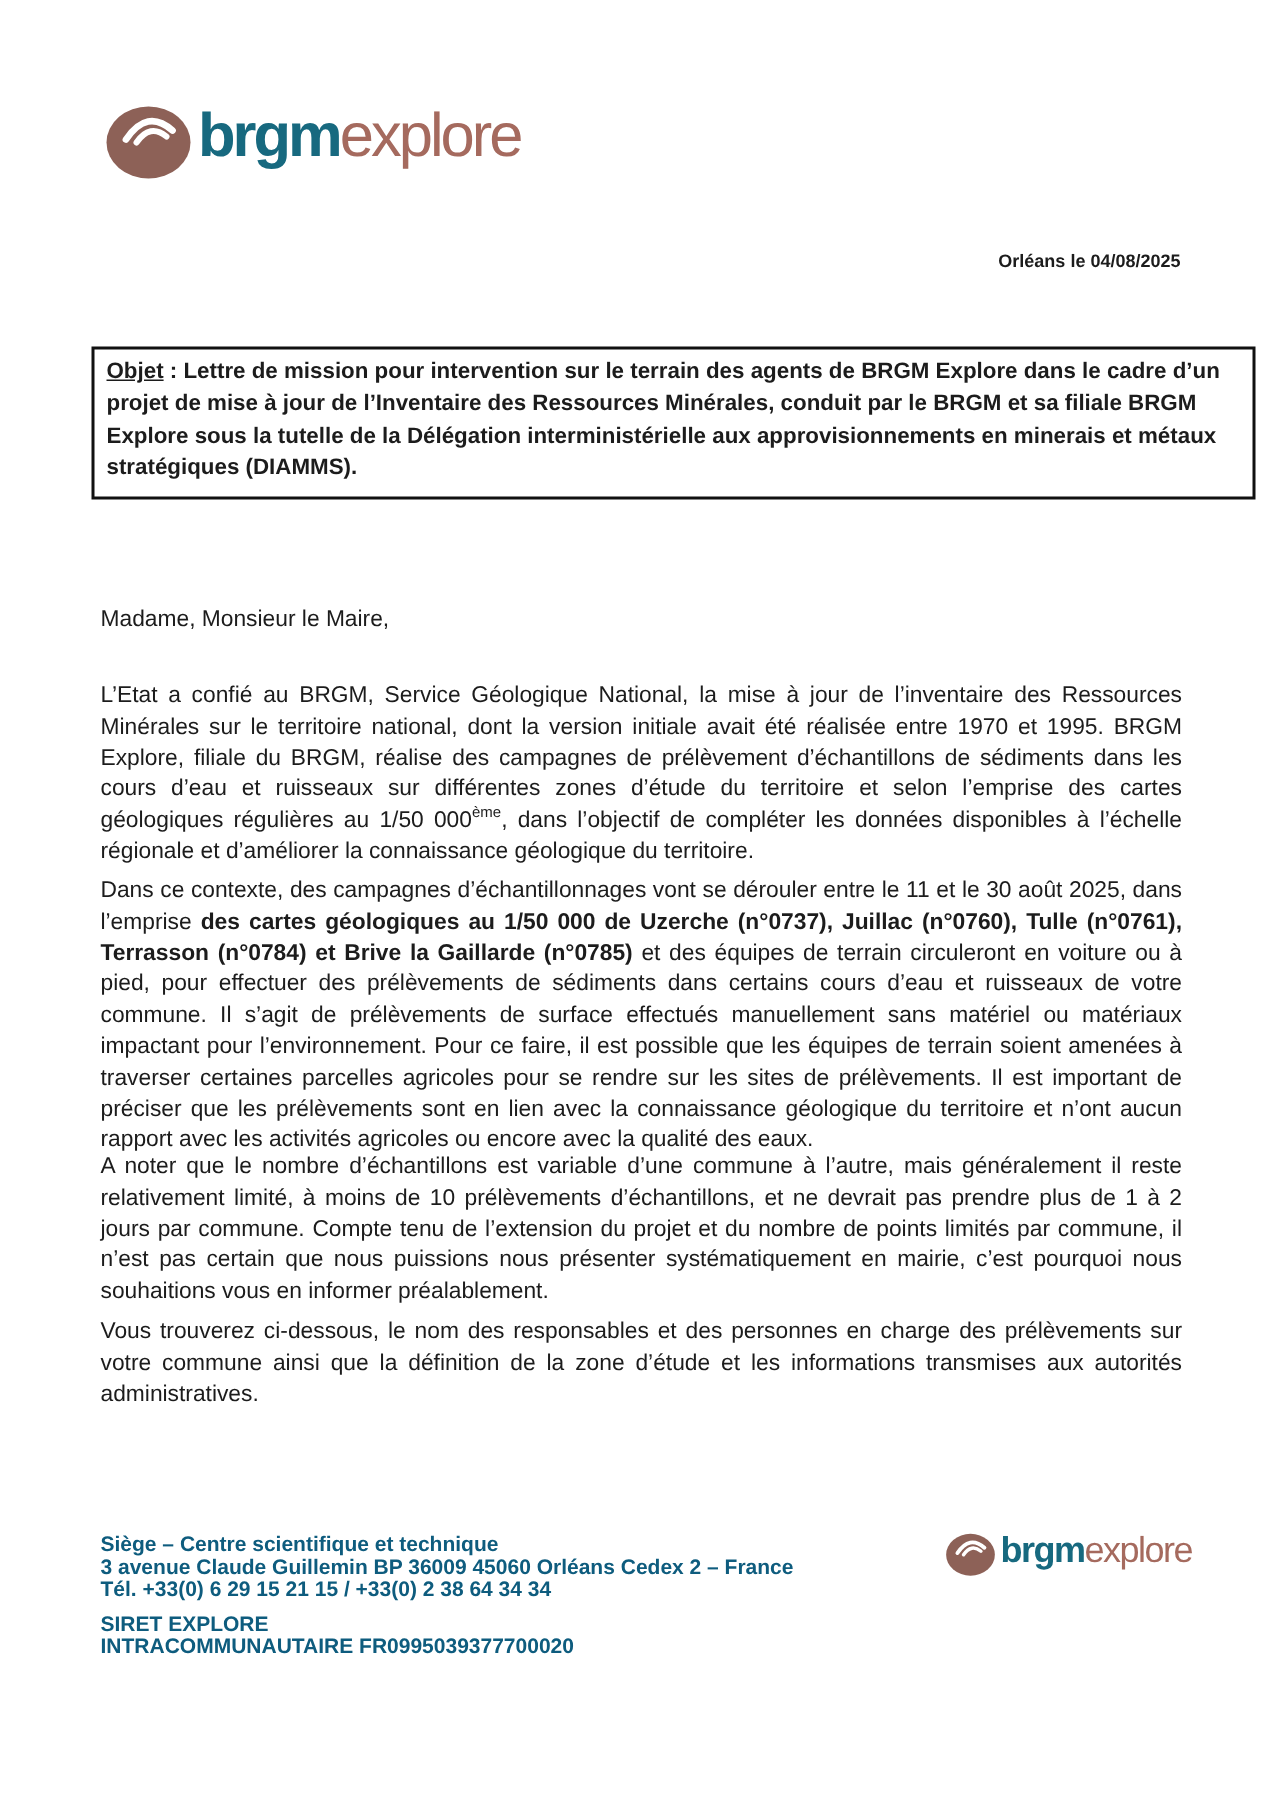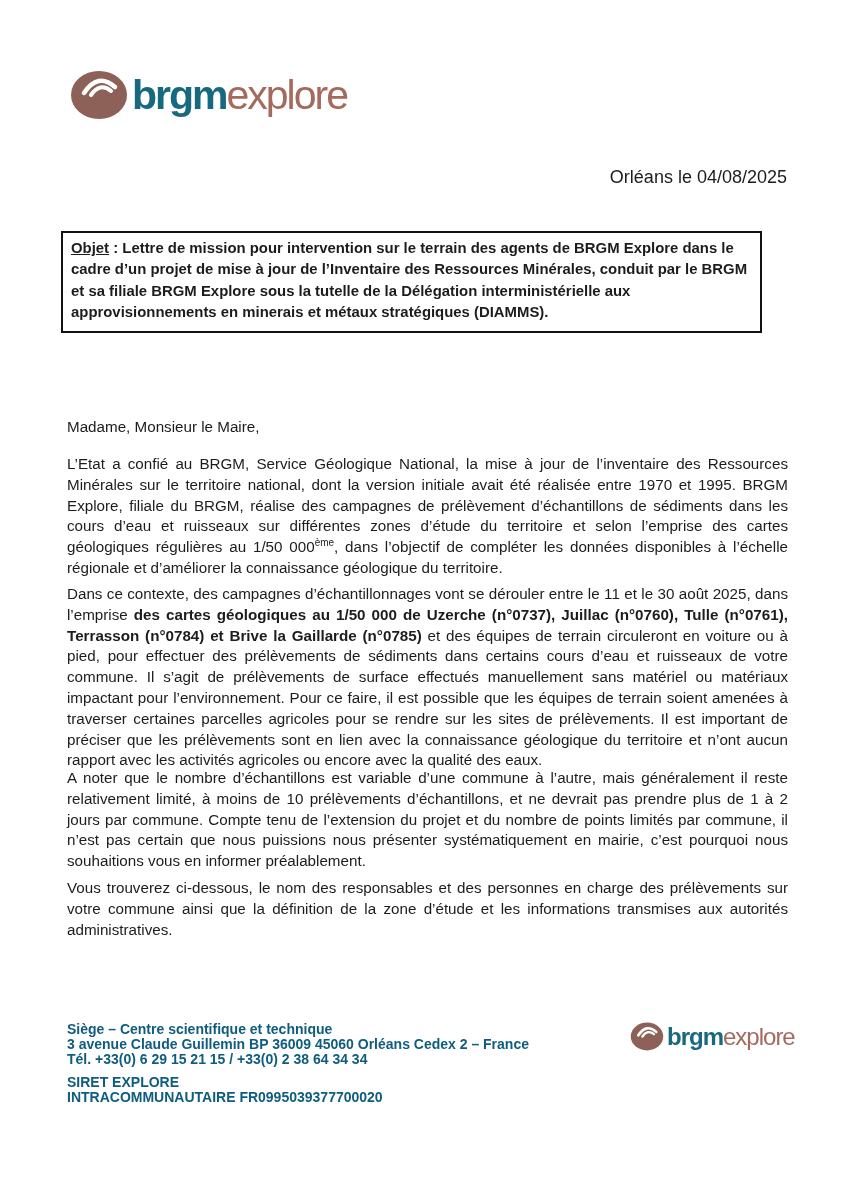--- a/index.html
+++ b/index.html
@@ -6,43 +6,43 @@
   html,body { background:#ffffff; }
   .page {
     position:relative;
     width:848px; height:1200px;
     background:#ffffff;
     font-family:"Liberation Sans", sans-serif;
     color:#1c1c1c;
     overflow:hidden;
   }
   
-  .logo { display:flex; align-items:center; }
+  .logo { display:flex; }
   .logo-top { position:absolute; left:70px; top:70px; }
   .logo-top .mark { width:58px; height:50px; margin-right:4px; }
   .logo-top .t-brgm { font-size:41px; font-weight:bold; color:#17697f; letter-spacing:-2px; line-height:1; }
   .logo-top .t-explore { font-size:41px; font-weight:400; color:#a56a5e; letter-spacing:-2px; line-height:1; }
   .logo-footer { position:absolute; left:630px; top:1022px; }
   .logo-footer .mark { width:34px; height:29px; margin-right:3px; }
   .logo-footer .t-brgm { font-size:24px; font-weight:bold; color:#17697f; letter-spacing:-1px; line-height:1; }
   .logo-footer .t-explore { font-size:24px; font-weight:400; color:#a56a5e; letter-spacing:-1px; line-height:1; }
   
-  .date-line { position:absolute; top:167px; right:61px; font-size:18px; }
+  .date-line { position:absolute; top:167px; right:61px; font-size:12px;font-weight:bold; }
   .objet-box {
-    position:absolute; left:61px; top:231px; width:701px;
+    position:absolute; left:61px; top:231px; width:776px;
     border:2px solid #111;
     padding:5px 8px 7px 8px;
     font-size:14.9px; font-weight:bold; line-height:21.4px;
     text-align:left;
   }
   .objet-label { text-decoration:underline; }
   
   .body-text { position:absolute; left:67px; width:721px; font-size:15.2px; line-height:20.8px; }
   .just { text-align:justify; }
-  .salutation { top:417px; }
+  .salutation { top:403px; }
   .p1 { top:454px; }
   .p2 { top:584px; }
   .p3 { top:768px; }
   .p4 { top:878px; }
   .body-text sup { font-size:10px; vertical-align:super; line-height:0; }
   .bold { font-weight:bold; }
   
   .footer-block { position:absolute; left:67px; color:#0e5c7e; font-weight:bold; font-size:14px; line-height:15.2px; }
   .footer-siege { top:1022px; }
   .footer-company { top:1075px; }

